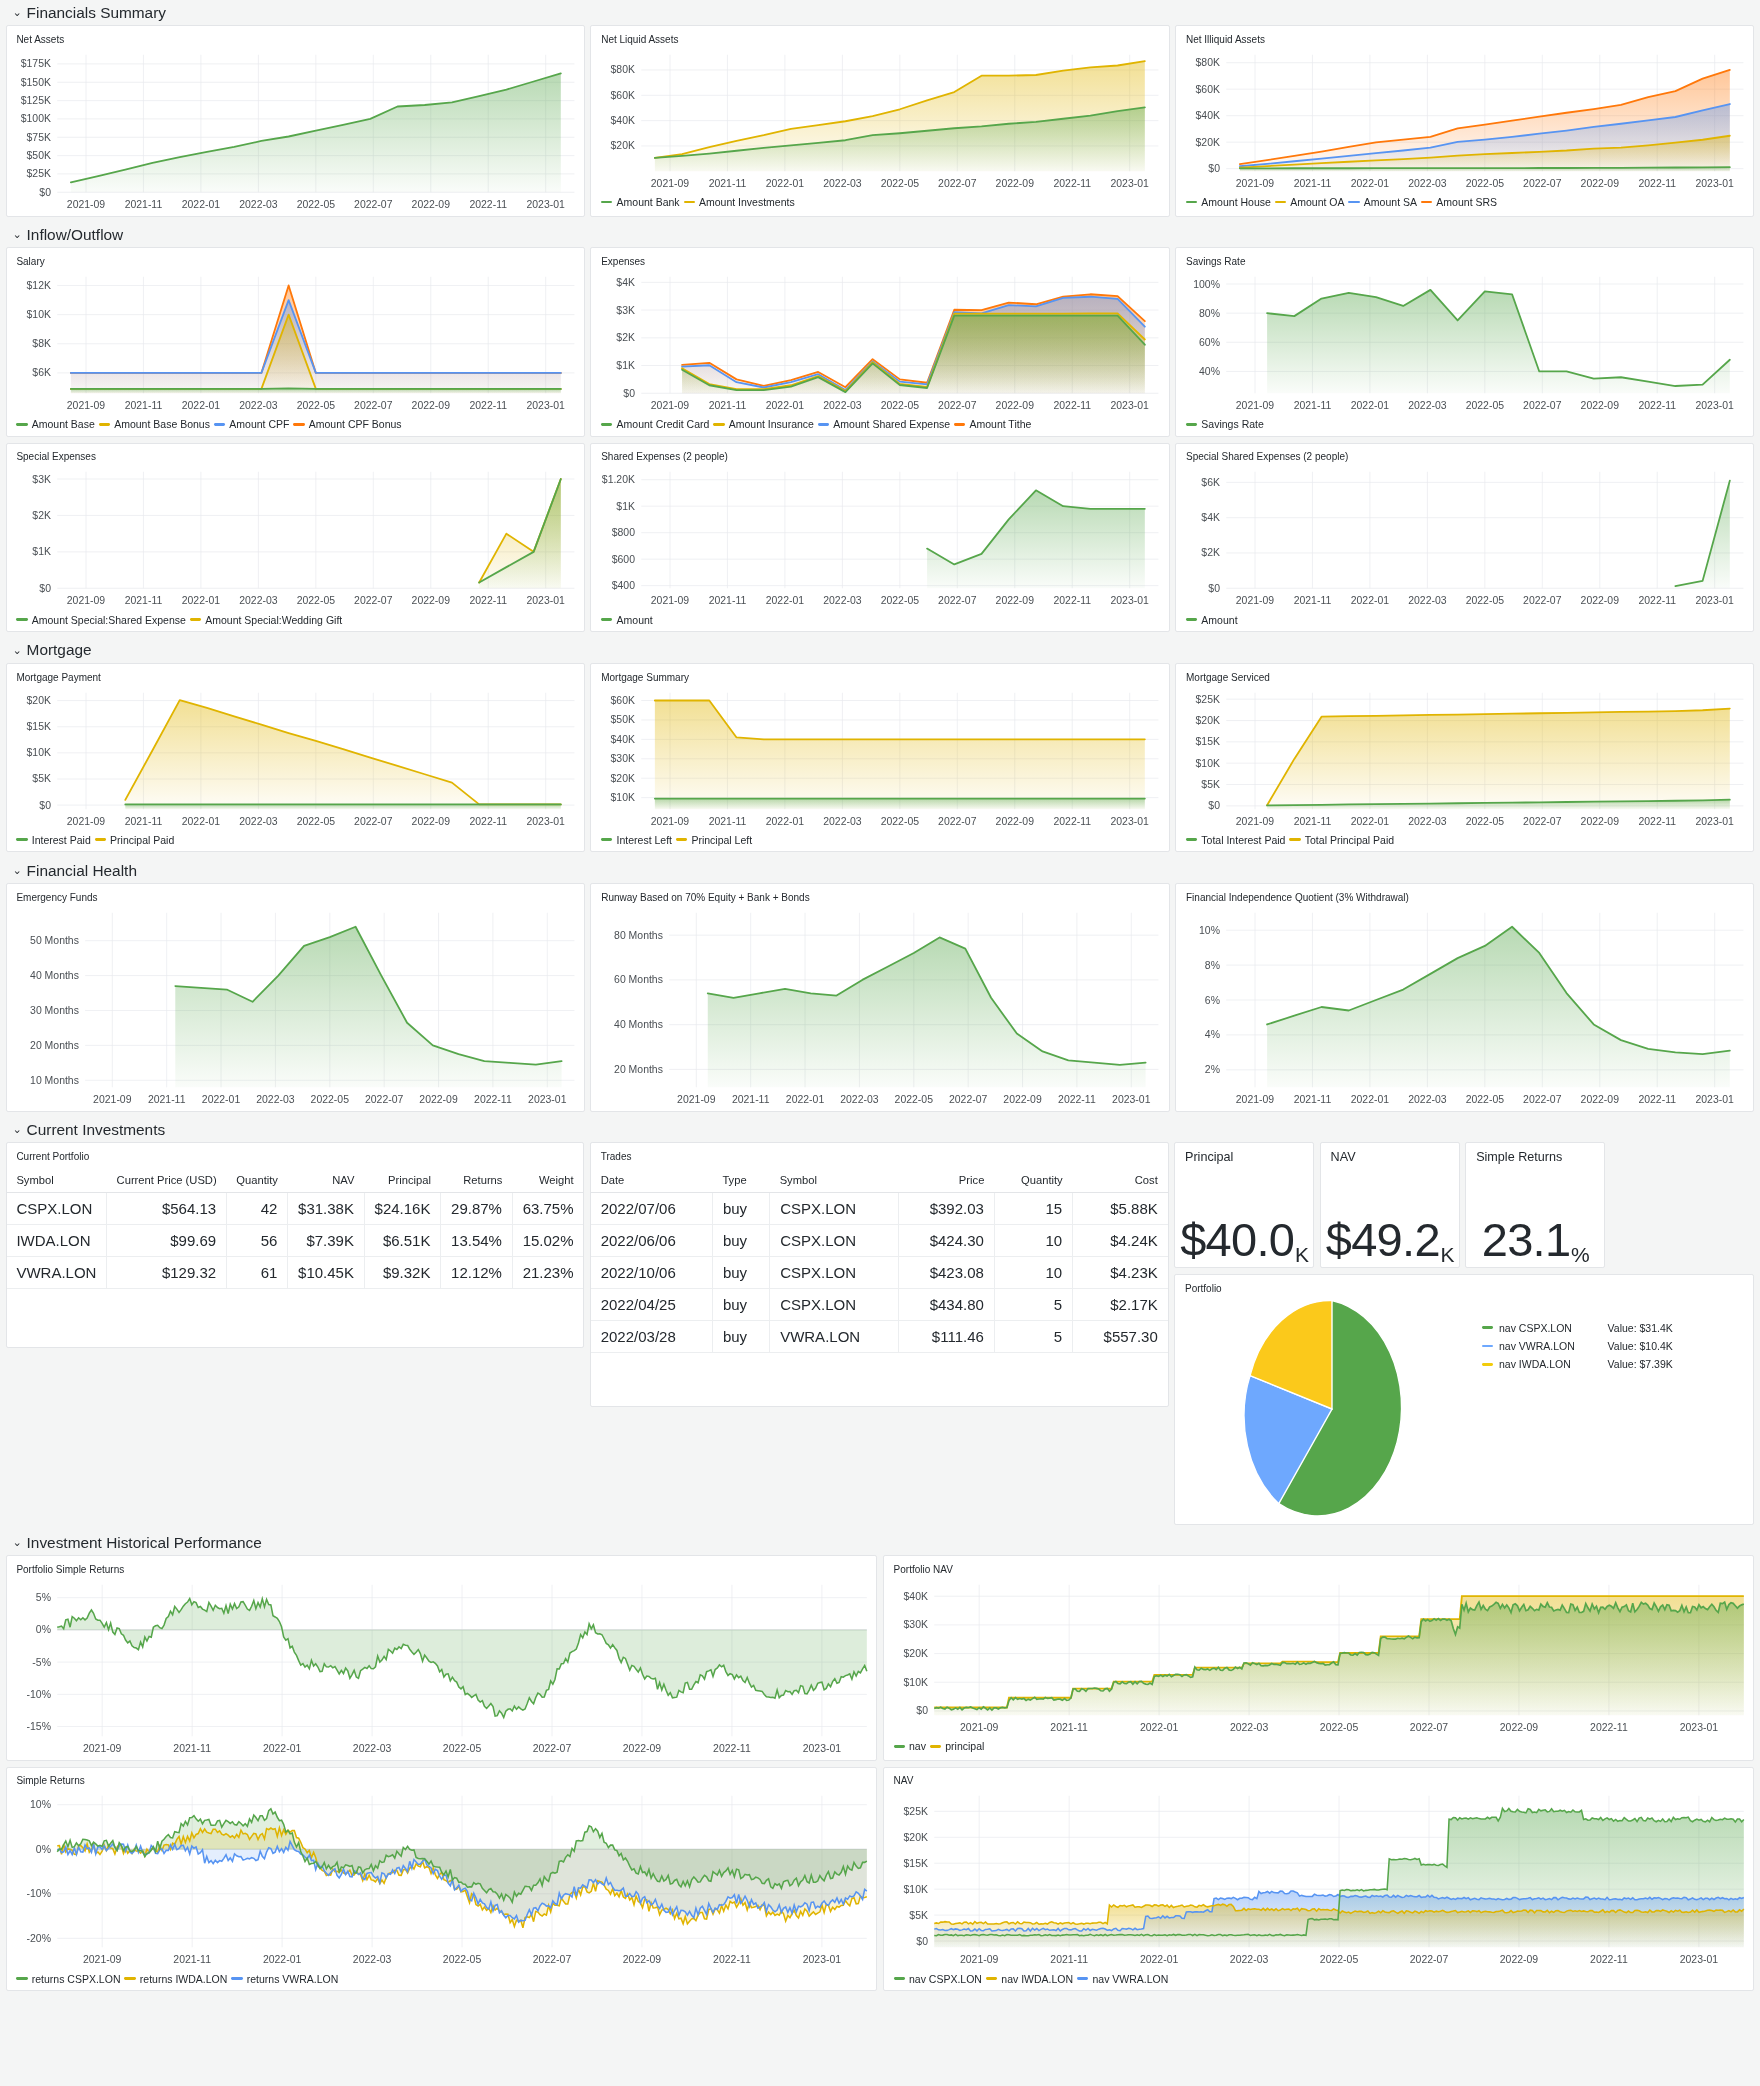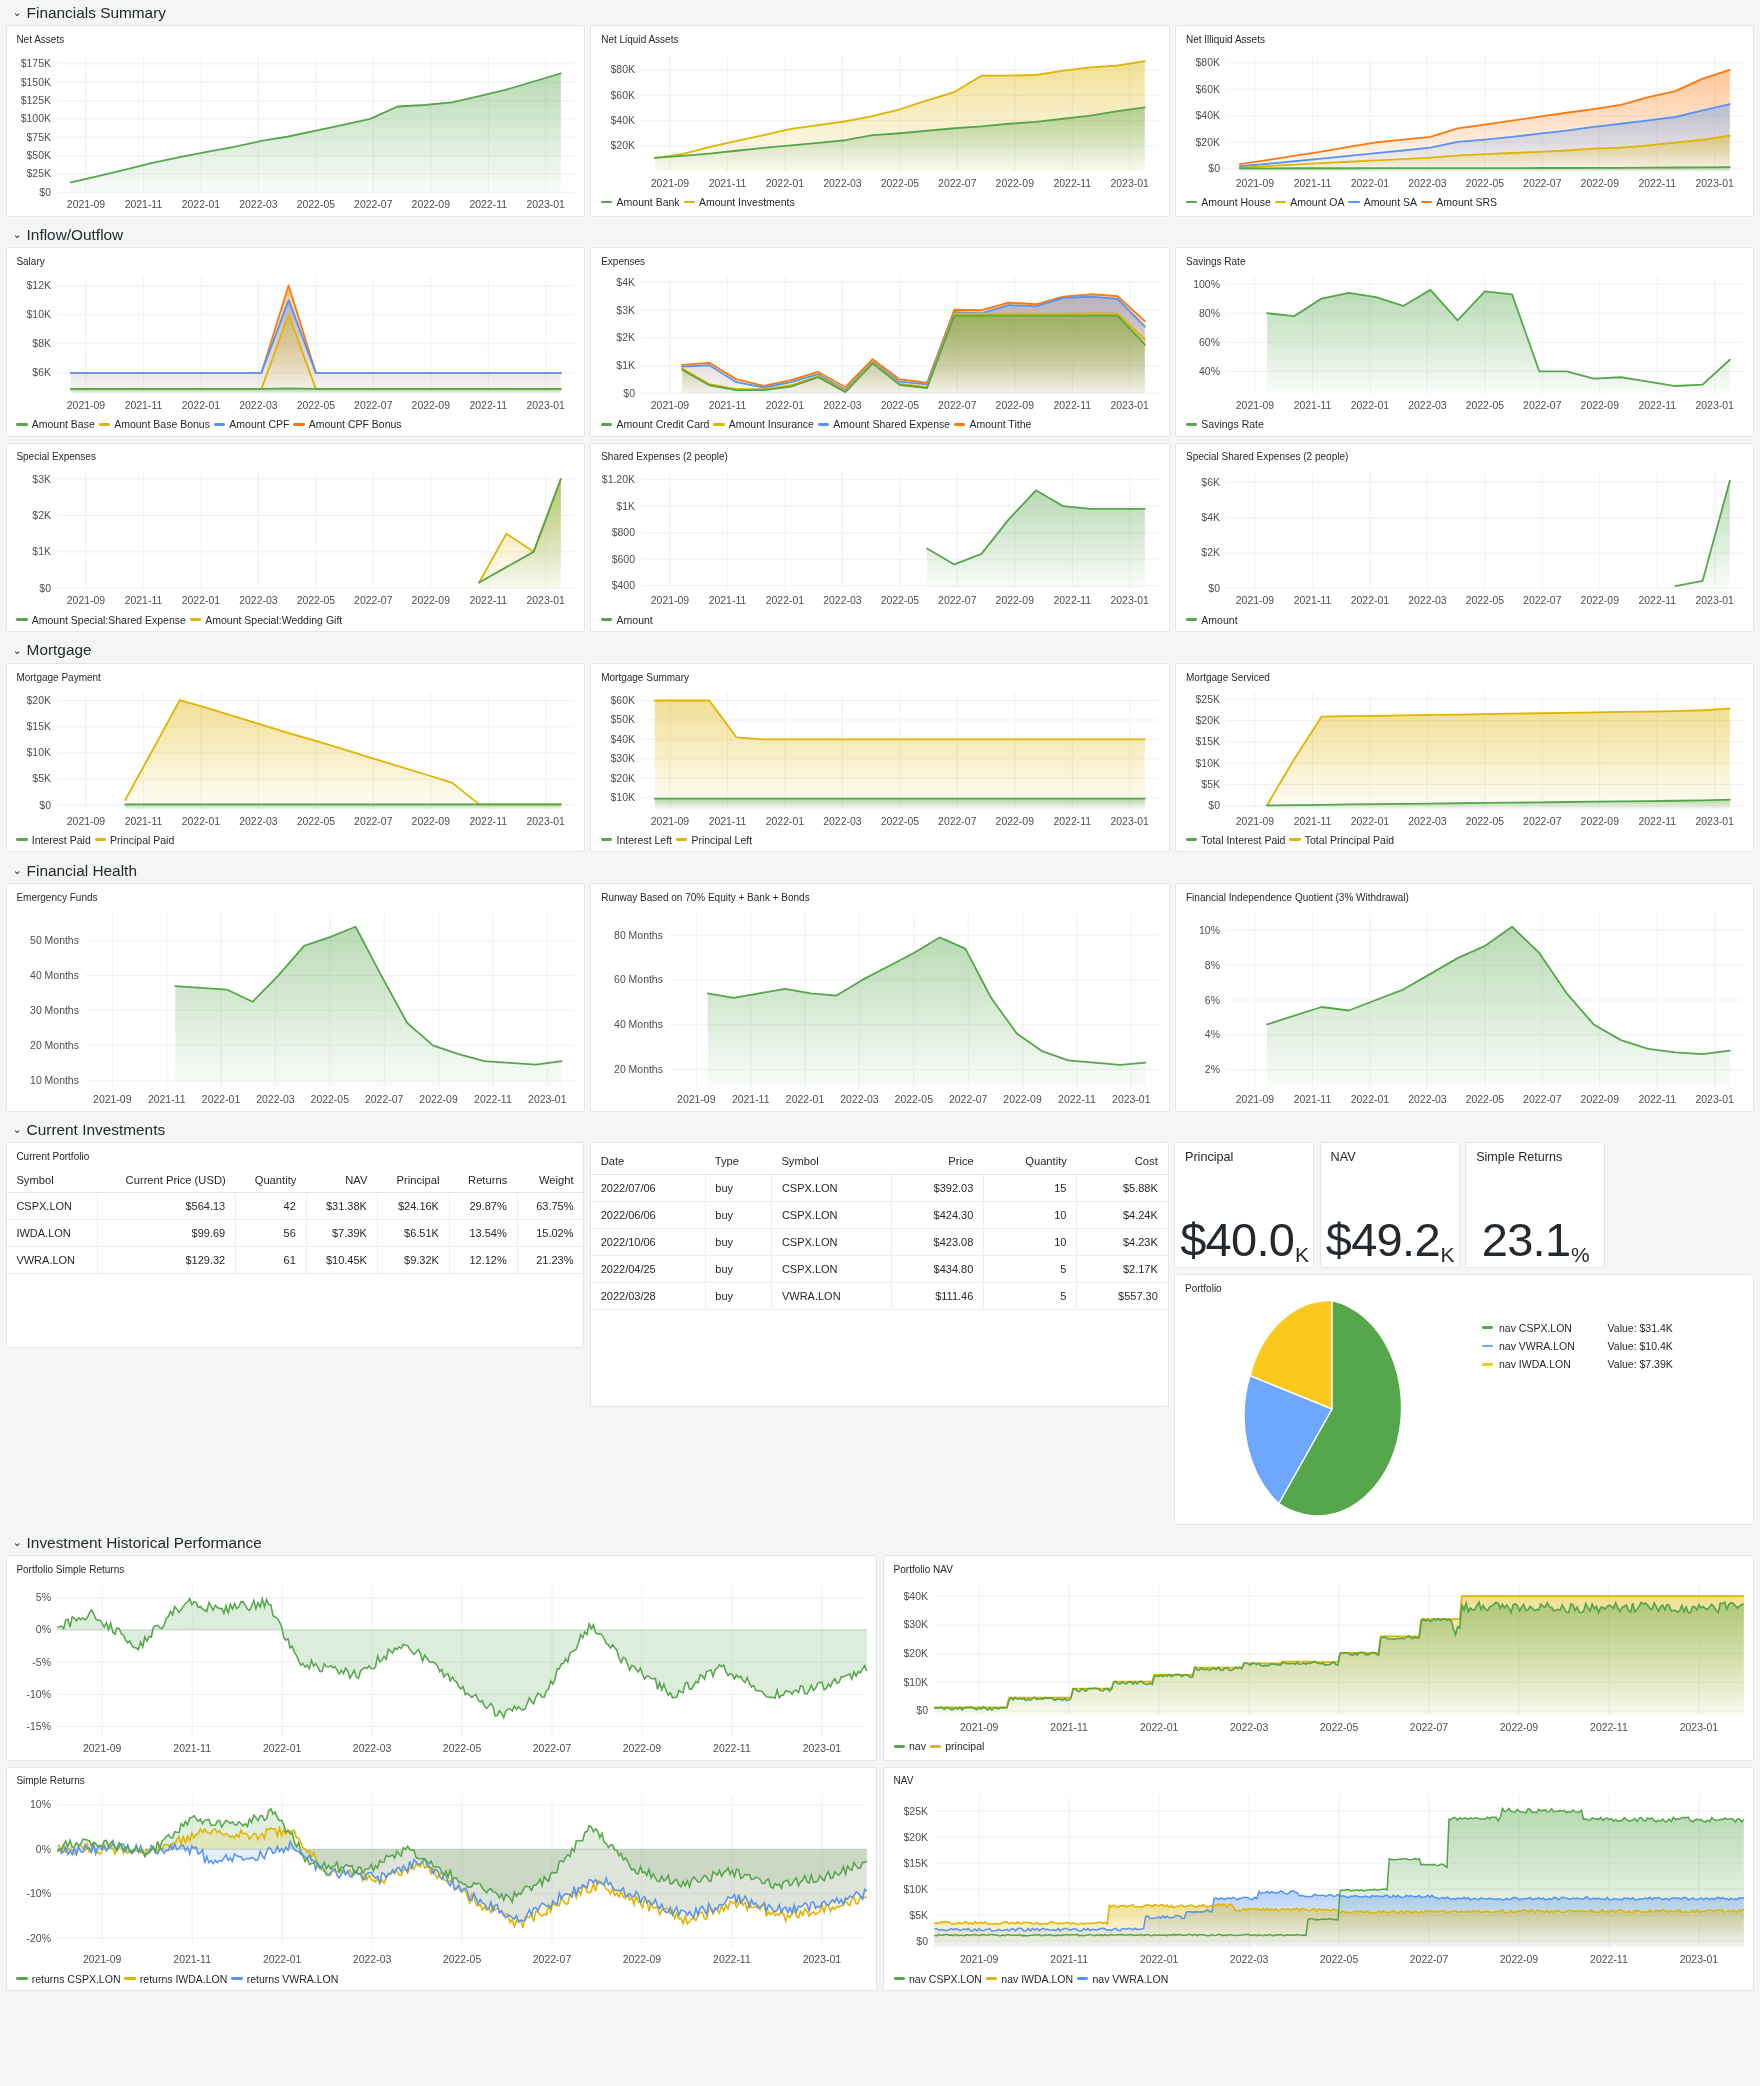--- a/index.html
+++ b/index.html
@@ -50,21 +50,21 @@
   .zeroline { stroke: #d3d6d9; stroke-width: 1.2; }
 
   
   table.gtable { width: 100%; border-collapse: collapse; font-size: 11.2px; }
   table.gtable th {
     font-weight: 400; color: #24292e; font-size: 11.2px;
     padding: 6.3px 9.8px; text-align: left; border-bottom: 0.7px solid #e3e5e8;
     white-space: nowrap;
   }
   table.gtable td {
-    padding: 7px 9.8px; color: #24292e; font-size: 11px;
+    padding: 7px 9.8px; color: #24292e; font-size: 15px;
     border-bottom: 0.7px solid #eceef0; border-right: 0.7px solid #eceef0;
     white-space: nowrap;
   }
   table.gtable td:first-child { border-right: 0.7px solid #eceef0; }
   table.gtable td:last-child { border-right: none; }
   table.gtable th.num, table.gtable td.num { text-align: right; }
 
   
   .stat-panel {
     background:#fff; border:0.7px solid #e3e5e8; border-radius:2.1px;
@@ -1018,20 +1018,21 @@
                 <td class="num">61</td>
                 <td class="num">$10.45K</td>
                 <td class="num">$9.32K</td>
                 <td class="num">12.12%</td>
                 <td class="num">21.23%</td>
               </tr>
             </tbody>
           </table>
       </div>
       <div class="panel" style="height:265px;">
+        <div class="panel-title">Trades</div>
         <table class="gtable" id="table-trades" style="margin-top:5.6px;">
             <thead>
               <tr>
                 <th class="">Date</th>
                 <th class="">Type</th>
                 <th class="">Symbol</th>
                 <th class="num">Price</th>
                 <th class="num">Quantity</th>
                 <th class="num">Cost</th>
               </tr>

